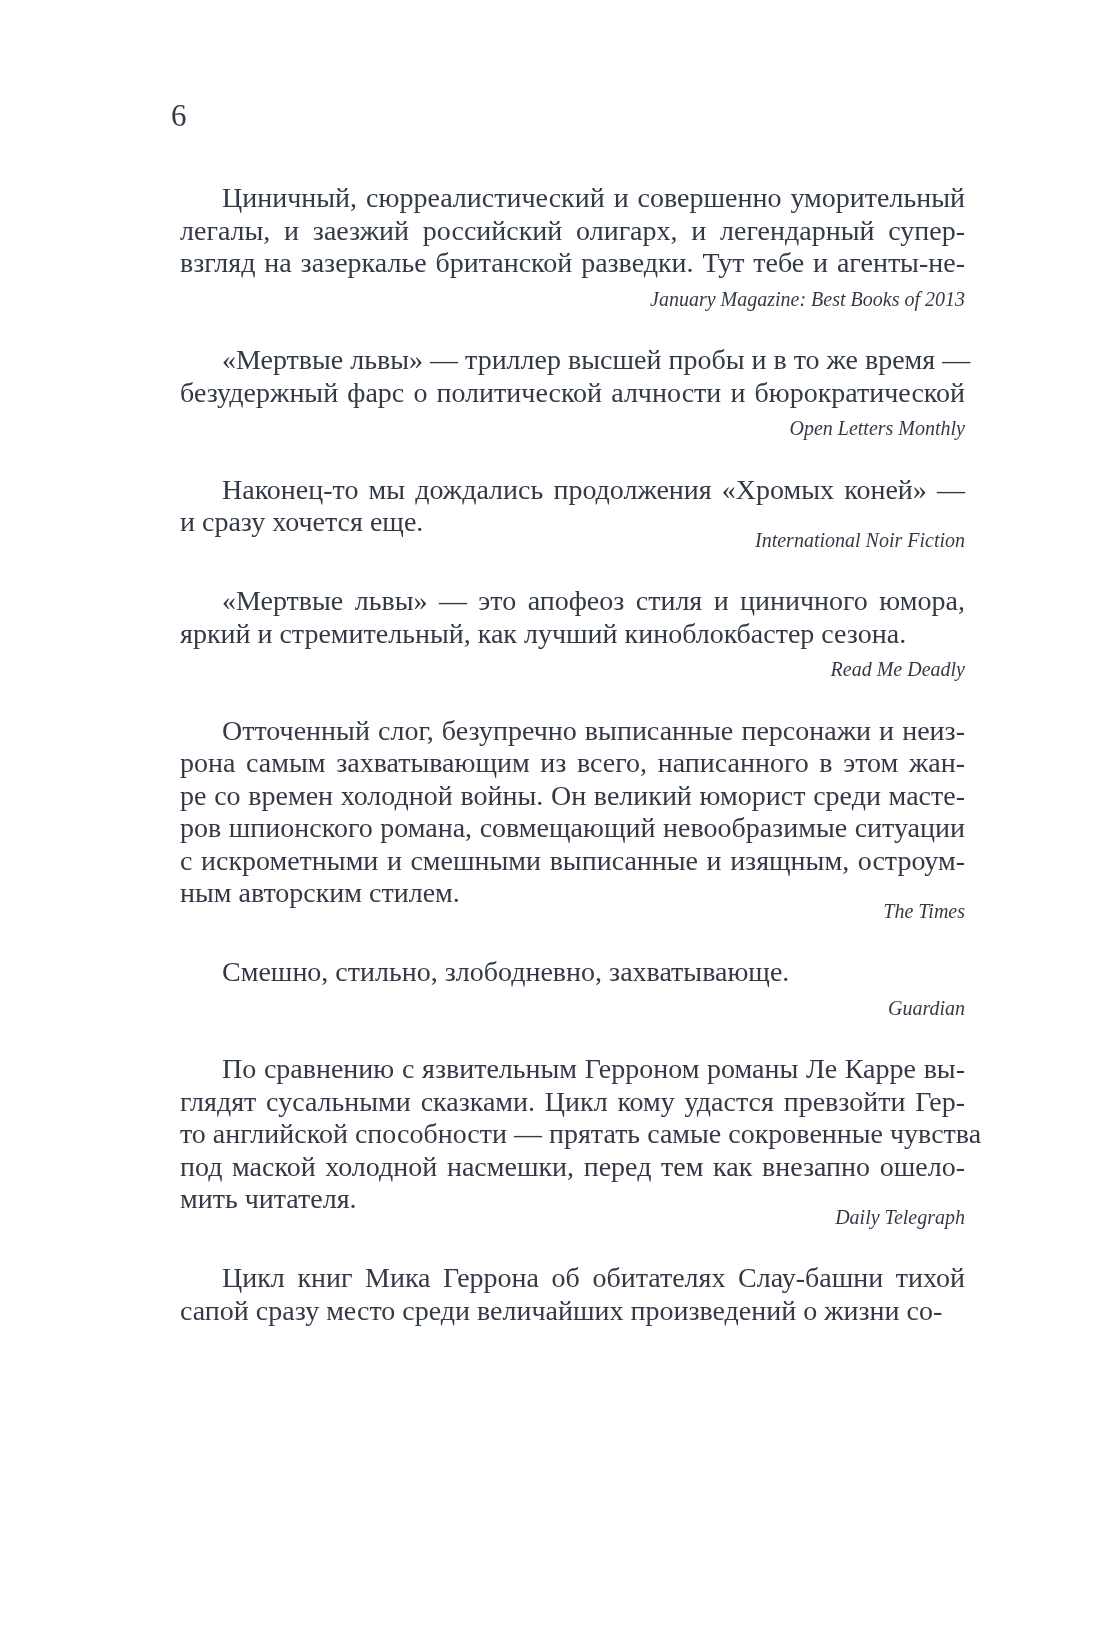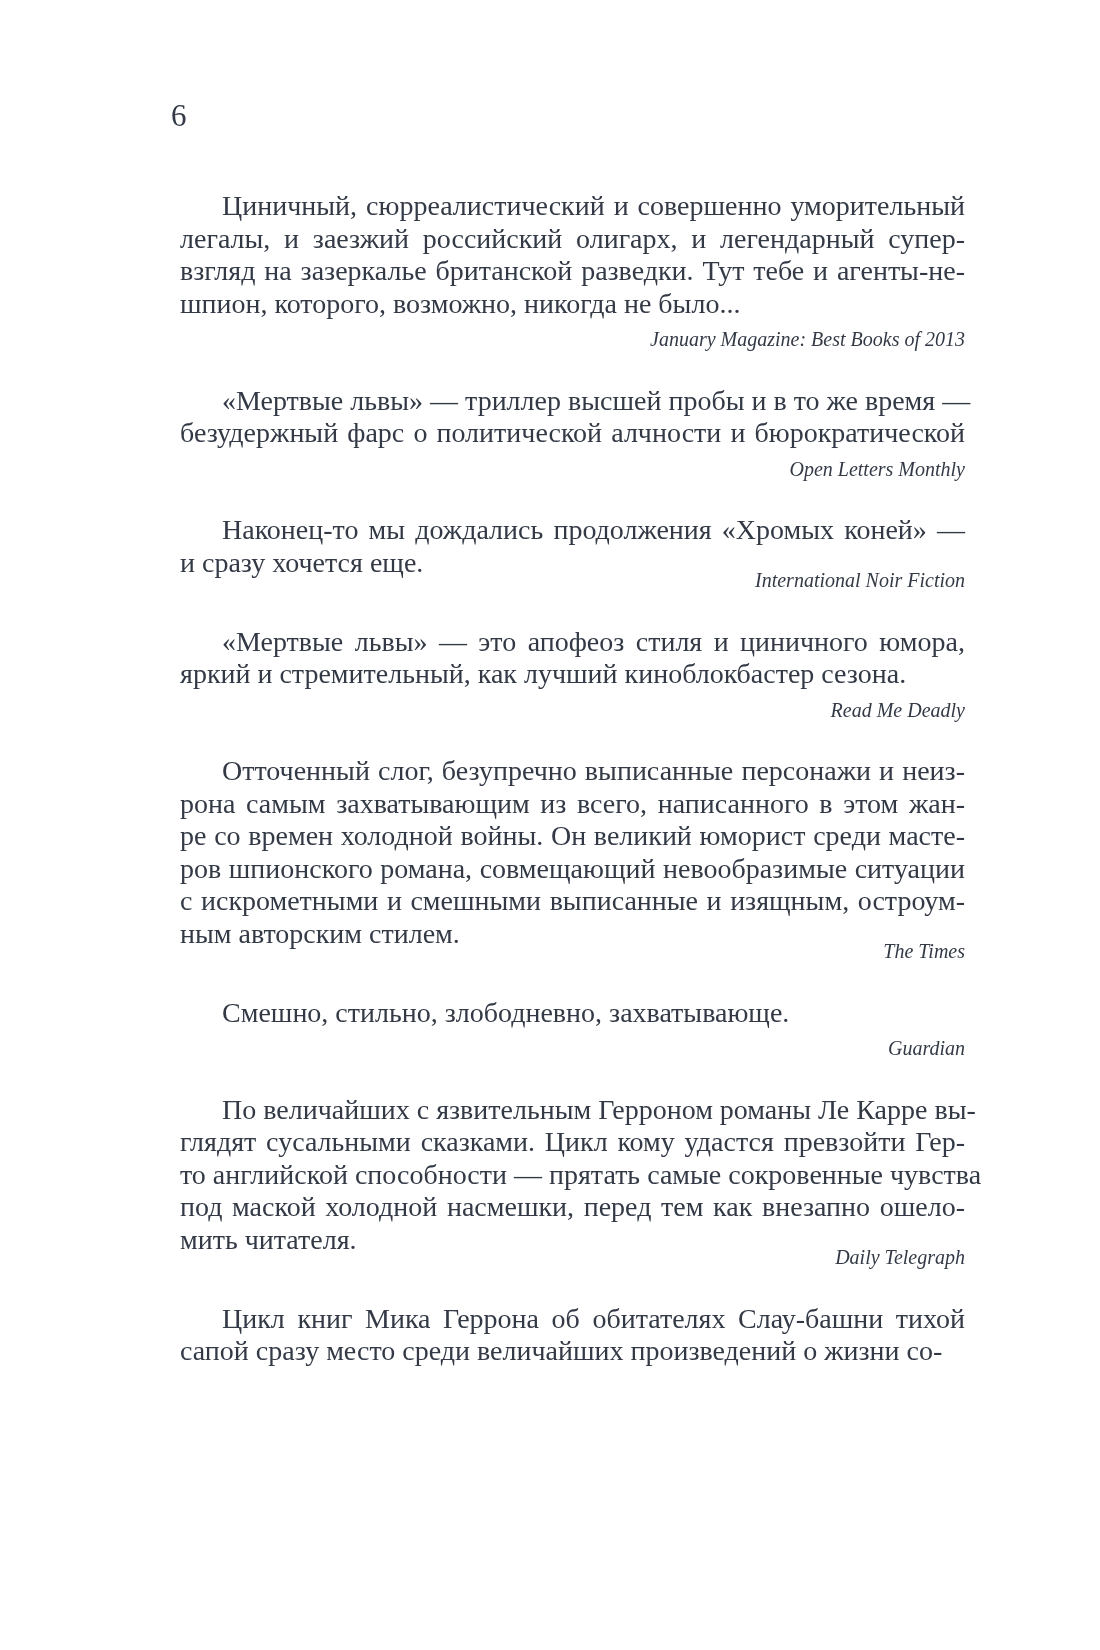--- a/index.html
+++ b/index.html
@@ -23,21 +23,21 @@
     font-size: 31px;
     line-height: 35px;
   }
   .content {
     position: absolute;
     left: 180px;
     top: 182px;
     width: 785px;
   }
   .quote {
-    margin: 8px 0 29px 0;
+    margin: 0 0 29px 0;
   }
   .quote:last-child {
     margin-bottom: 0;
   }
   .line {
     font-size: 28px;
     line-height: 32.5px;
     text-align: justify;
     text-align-last: justify;
     white-space: nowrap;
@@ -63,21 +63,20 @@
 </head>
 <body>
 
 <div class="page">
   <div class="page-number">6</div>
   <main class="content">
       <section class="quote">
         <div class="line first">Циничный, сюрреалистический и совершенно уморительный</div>
         <div class="line">легалы, и заезжий российский олигарх, и легендарный супер-</div>
         <div class="line">взгляд на зазеркалье британской разведки. Тут тебе и агенты-не-</div>
-        <div class="line last">шпион, которого, возможно, никогда не было...</div>
         <div class="attribution">January Magazine: Best Books of 2013</div>
       </section>
       <section class="quote">
         <div class="line first">«Мертвые львы» — триллер высшей пробы и в то же время —</div>
         <div class="line">безудержный фарс о политической алчности и бюрократической</div>
         <div class="attribution">Open Letters Monthly</div>
       </section>
       <section class="quote">
         <div class="line first">Наконец-то мы дождались продолжения «Хромых коней» —</div>
         <div class="line last">и сразу хочется еще.</div>
@@ -95,21 +94,21 @@
         <div class="line">ров шпионского романа, совмещающий невообразимые ситуации</div>
         <div class="line">с искрометными и смешными выписанные и изящным, остроум-</div>
         <div class="line last">ным авторским стилем.</div>
         <div class="attribution tuck">The Times</div>
       </section>
       <section class="quote">
         <div class="line first last">Смешно, стильно, злободневно, захватывающе.</div>
         <div class="attribution">Guardian</div>
       </section>
       <section class="quote">
-        <div class="line first">По величайших с язвительным Герроном романы Ле Карре вы-</div>
+        <div class="line first">По сравнению с язвительным Герроном романы Ле Карре вы-</div>
         <div class="line">глядят сусальными сказками. Цикл кому удастся превзойти Гер-</div>
         <div class="line">то английской способности — прятать самые сокровенные чувства</div>
         <div class="line">под маской холодной насмешки, перед тем как внезапно ошело-</div>
         <div class="line last">мить читателя.</div>
         <div class="attribution tuck">Daily Telegraph</div>
       </section>
       <section class="quote">
         <div class="line first">Цикл книг Мика Геррона об обитателях Слау-башни тихой</div>
         <div class="line last">сапой сразу место среди величайших произведений о жизни со-</div>
       </section>

